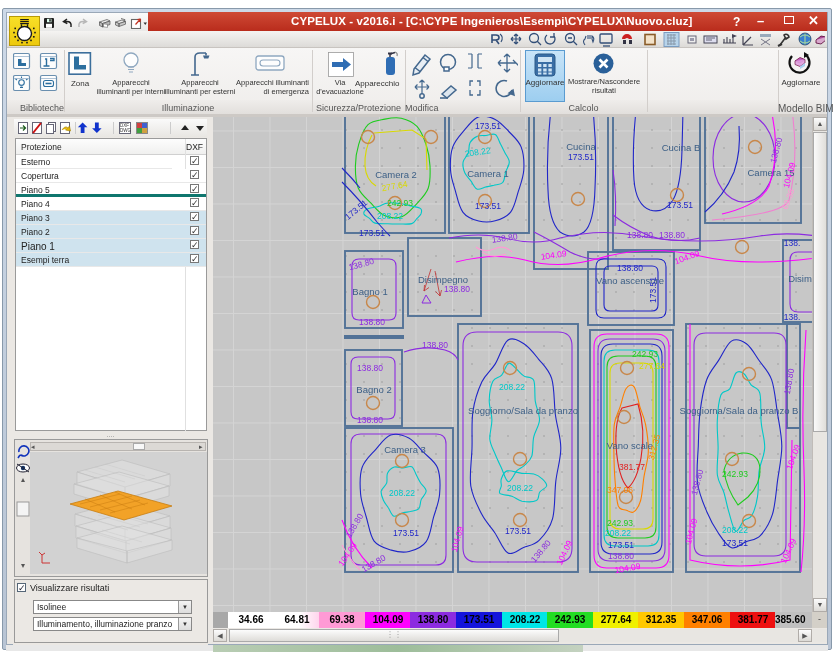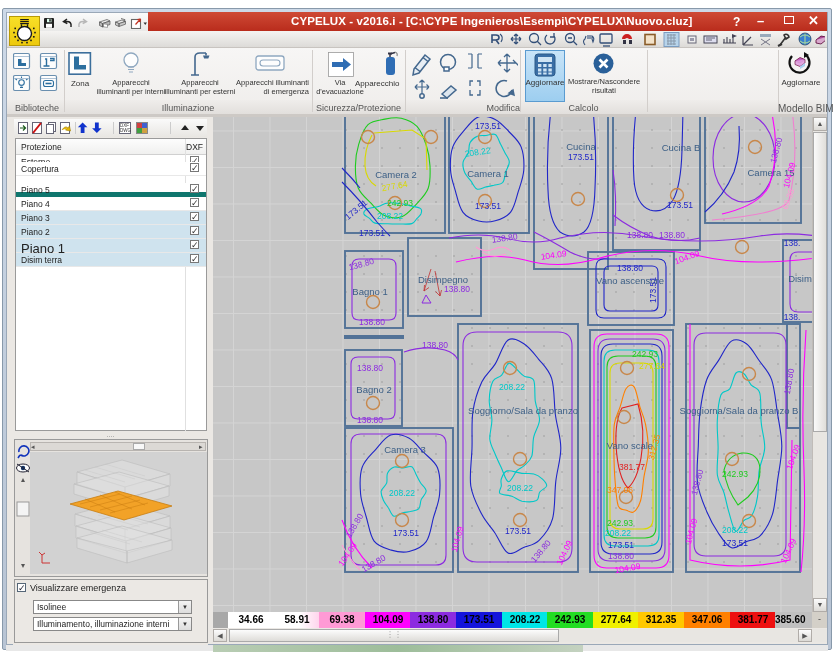--- a/index.html
+++ b/index.html
@@ -123,24 +123,24 @@
 <div class="abs" style="left:7px;top:100px;width:820px;height:14px;background:linear-gradient(#efedeb,#e2dfdc)"></div>
 <div class="abs" style="left:7px;top:114px;width:820px;height:3px;background:#cdc9c5"></div>
 
 <div class="abs" style="left:64px;top:50px;width:1px;height:62px;background:#d2cecb"></div>
 <div class="abs" style="left:312px;top:50px;width:1px;height:62px;background:#d2cecb"></div>
 <div class="abs" style="left:405px;top:50px;width:1px;height:62px;background:#d2cecb"></div>
 <div class="abs" style="left:520px;top:50px;width:1px;height:62px;background:#d2cecb"></div>
 <div class="abs" style="left:647px;top:50px;width:1px;height:62px;background:#d2cecb"></div>
 <div class="abs" style="left:778px;top:50px;width:1px;height:62px;background:#d2cecb"></div>
 
-<div class="abs" style="left:10px;top:103px;width:54px;text-align:center;font-size:9px;color:#555">Biblioteche</div>
+<div class="abs" style="left:10px;top:103px;width:54px;text-align:right;font-size:9px;color:#555">Biblioteche</div>
 <div class="abs" style="left:64px;top:103px;width:248px;text-align:center;font-size:9px;color:#555">Illuminazione</div>
 <div class="abs" style="left:312px;top:103px;width:93px;text-align:center;font-size:9px;color:#555">Sicurezza/Protezione</div>
-<div class="abs" style="left:405px;top:103px;width:115px;text-align:right;font-size:9px;color:#555">Modifica</div>
+<div class="abs" style="left:405px;top:103px;width:115px;text-align:left;font-size:9px;color:#555">Modifica</div>
 <div class="abs" style="left:520px;top:103px;width:127px;text-align:center;font-size:9px;color:#555">Calcolo</div>
 <div class="abs" style="left:778px;top:103px;width:52px;text-align:center;font-size:10px;color:#555;white-space:nowrap">Modello BIM</div>
 
 <svg class="ic" style="left:13px;top:52px" width="46" height="40" viewBox="0 0 46 40">
 <g fill="#fdfdfd" stroke="#6a8faf" stroke-width="1.2">
 <rect x="0.5" y="1.5" width="16" height="15" rx="1.5"></rect>
       <rect x="27.5" y="1.5" width="16" height="15" rx="1.5"></rect>
 <rect x="0.5" y="23.5" width="16" height="15" rx="1.5"></rect>
       <rect x="27.5" y="23.5" width="16" height="15" rx="1.5"></rect>
 </g>
@@ -303,46 +303,46 @@
 <div class="abs" style="left:15px;top:138px;width:192px;height:293px;background:#fff;border:1px solid #9a9a9a"></div>
 <div class="abs" style="left:16px;top:139px;width:190px;height:16px;background:linear-gradient(#fdfdfd,#f0f0ef);border-bottom:1px solid #d0d0d0">
 <span style="position:absolute;left:5px;top:3px;font-size:8.5px;color:#222">Protezione</span>
 <span style="position:absolute;left:170px;top:3px;font-size:8.5px;color:#222">DXF</span>
 </div>
 <div class="abs" style="left:185px;top:139px;width:1px;height:292px;background:#e0e0e0"></div>
 <div style="position:absolute;left:16px;top:155px;width:156px;height:14px;background:#fff;border-bottom:1px solid #e8e8e8">
     <span style="position:absolute;left:5px;top:2px;font-size:8.5px;color:#222">Esterno</span>
     <span style="position:absolute;left:174px;top:1px;width:9px;height:9px;background:#fff;border:1px solid #777;font-size:9px;line-height:9px;color:#333;text-align:center">✓</span>
   </div>
-<div style="position:absolute;left:16px;top:162px;width:190px;height:14px;background:#fff;border-bottom:1px solid #e8e8e8">
+<div style="position:absolute;left:16px;top:169px;width:190px;height:14px;background:#fff;border-bottom:1px solid #e8e8e8">
     <span style="position:absolute;left:5px;top:2px;font-size:8.5px;color:#222">Copertura</span>
     <span style="position:absolute;left:174px;top:1px;width:9px;height:9px;background:#fff;border:1px solid #777;font-size:9px;line-height:9px;color:#333;text-align:center">✓</span>
   </div>
-<div style="position:absolute;left:16px;top:183px;width:190px;height:14px;background:#fff;border-bottom:5px solid #0f766e">
+<div style="position:absolute;left:16px;top:183px;width:190px;height:14px;background:#fff;border-bottom:3px solid #0f766e">
     <span style="position:absolute;left:5px;top:2px;font-size:8.5px;color:#222">Piano 5</span>
     <span style="position:absolute;left:174px;top:1px;width:9px;height:9px;background:#fff;border:1px solid #777;font-size:9px;line-height:9px;color:#333;text-align:center">✓</span>
   </div>
 <div style="position:absolute;left:16px;top:197px;width:190px;height:14px;background:#fff;border-bottom:1px solid #e8e8e8">
     <span style="position:absolute;left:5px;top:2px;font-size:8.5px;color:#222">Piano 4</span>
     <span style="position:absolute;left:174px;top:1px;width:9px;height:9px;background:#fff;border:1px solid #777;font-size:9px;line-height:9px;color:#333;text-align:center">✓</span>
   </div>
 <div style="position:absolute;left:16px;top:211px;width:190px;height:14px;background:#cfe3ee;border-bottom:1px solid #e8e8e8">
     <span style="position:absolute;left:5px;top:2px;font-size:8.5px;color:#222">Piano 3</span>
     <span style="position:absolute;left:174px;top:1px;width:9px;height:9px;background:#fff;border:1px solid #777;font-size:9px;line-height:9px;color:#333;text-align:center">✓</span>
   </div>
 <div style="position:absolute;left:16px;top:225px;width:190px;height:14px;background:#cfe3ee;border-bottom:1px solid #e8e8e8">
     <span style="position:absolute;left:5px;top:2px;font-size:8.5px;color:#222">Piano 2</span>
     <span style="position:absolute;left:174px;top:1px;width:9px;height:9px;background:#fff;border:1px solid #777;font-size:9px;line-height:9px;color:#333;text-align:center">✓</span>
   </div>
 <div style="position:absolute;left:16px;top:239px;width:190px;height:14px;background:#cfe3ee;border-bottom:1px solid #e8e8e8">
-    <span style="position:absolute;left:5px;top:2px;font-size:13px;color:#222">Piano 1</span>
+    <span style="position:absolute;left:5px;top:2px;font-size:10px;color:#222">Piano 1</span>
     <span style="position:absolute;left:174px;top:1px;width:9px;height:9px;background:#fff;border:1px solid #777;font-size:9px;line-height:9px;color:#333;text-align:center">✓</span>
   </div>
 <div style="position:absolute;left:16px;top:253px;width:190px;height:14px;background:#cfe3ee;border-bottom:1px solid #e8e8e8">
-    <span style="position:absolute;left:5px;top:2px;font-size:8.5px;color:#222">Disim terra</span>
+    <span style="position:absolute;left:5px;top:2px;font-size:8.5px;color:#222">Esempi terra</span>
     <span style="position:absolute;left:174px;top:1px;width:9px;height:9px;background:#fff;border:1px solid #777;font-size:9px;line-height:9px;color:#333;text-align:center">✓</span>
   </div>
 
 <div class="abs" style="left:14px;top:432px;width:193px;height:7px;background:#ebe8e4;text-align:center;font-size:7px;color:#888;line-height:5px">....</div>
 
 <div class="abs" style="left:14px;top:439px;width:194px;height:138px;background:#e6e3df;border:1px solid #9a9a9a"></div>
 <svg class="ic" style="left:16px;top:442px" width="14" height="130" viewBox="0 0 14 130">
 <path d="M 3,10 a 5,5 0 1 1 2,3 M 4,13 l -2,3 m 2,-3 l 3,1" stroke="#1133bb" stroke-width="1.6" fill="none"></path>
 <g transform="translate(0,20)">
       <ellipse cx="7" cy="6" rx="6.5" ry="4" fill="#fff" stroke="#223"></ellipse>
@@ -378,27 +378,27 @@
 </g>
 <path d="M 40,52 L 88,39 L 142,54 L 94,68 Z" fill="#f2a227" stroke="#c87d10" stroke-width="0.8"></path>
 <g stroke="#c87d10" stroke-width="0.5" fill="none">
 <path d="M 50,52 l 40,-10 M 60,55 l 42,-11 M 70,58 l 40,-10 M 80,61 l 38,-10 M 55,47 l 30,13 M 70,43 l 32,14 M 85,40 l 30,13"></path>
 </g>
 <path d="M 12,103 l 0,8 l 8,0 M 12,103 l -3,-3 m 3,3 l 3,-2" stroke="#cc3333" stroke-width="1" fill="none"></path>
 </svg>
 
 <div class="abs" style="left:14px;top:579px;width:194px;height:64px;background:#ebe8e4;border:1px solid #999"></div>
 <div class="abs" style="left:17px;top:583px;width:9px;height:9px;background:#fff;border:1px solid #567;color:#223;font-size:9px;line-height:9px;text-align:center">✓</div>
-<div class="abs" style="left:30px;top:583px;font-size:9px;color:#222">Visualizzare emergenza</div>
+<div class="abs" style="left:30px;top:583px;font-size:9px;color:#222">Visualizzare risultati</div>
 <div class="abs" style="left:33px;top:600px;width:159px;height:14px;background:#fff;border:1px solid #888">
  <span style="position:absolute;left:3px;top:1px;font-size:8.5px;color:#222">Isolinee</span>
  <span style="position:absolute;right:0;top:0;width:13px;height:12px;background:linear-gradient(#f4f4f4,#ddd);border-left:1px solid #999;font-size:6px;text-align:center;line-height:12px;color:#333">▼</span>
 </div>
 <div class="abs" style="left:33px;top:617px;width:159px;height:14px;background:#fff;border:1px solid #888">
- <span style="position:absolute;left:3px;top:1px;font-size:8.5px;color:#222">Illuminamento, illuminazione interni</span>
+ <span style="position:absolute;left:3px;top:1px;font-size:8.5px;color:#222">Illuminamento, illuminazione pranzo</span>
  <span style="position:absolute;right:0;top:0;width:13px;height:12px;background:linear-gradient(#f4f4f4,#ddd);border-left:1px solid #999;font-size:6px;text-align:center;line-height:12px;color:#333">▼</span>
 </div>
 
 <svg width="599" height="495" viewBox="213 117 599 495" style="position:absolute;left:213px;top:117px" xmlns="http://www.w3.org/2000/svg">
     <rect x="213" y="117" width="599" height="495" fill="#c7c7c7"></rect>
     <g stroke="#d4d4d4" stroke-width="1">
       <line x1="233.5" y1="117" x2="233.5" y2="612"></line>
       <line x1="270.0" y1="117" x2="270.0" y2="612"></line>
       <line x1="306.5" y1="117" x2="306.5" y2="612"></line>
       <line x1="343.0" y1="117" x2="343.0" y2="612"></line>
@@ -602,21 +602,21 @@
   </svg>
 
 <div class="abs" style="left:812px;top:117px;width:15px;height:495px;background:#e8e6e2;border-left:1px solid #c0bcb8"></div>
 <div class="abs" style="left:813px;top:117px;width:14px;height:14px;background:linear-gradient(#fcfcfc,#dcdad6);border:1px solid #b0aca8;font-size:7px;text-align:center;line-height:12px;color:#555">▲</div>
 <div class="abs" style="left:813px;top:598px;width:14px;height:14px;background:linear-gradient(#fcfcfc,#dcdad6);border:1px solid #b0aca8;font-size:7px;text-align:center;line-height:12px;color:#555">▼</div>
 <div class="abs" style="left:813px;top:132px;width:14px;height:300px;background:linear-gradient(90deg,#fafafa,#e0deda);border:1px solid #aaa"></div>
 
 <div style="position:absolute;left:213px;top:612px;width:614px;height:16px;background:#c0c0c0;border-top:1px solid #888"></div>
 <div style="position:absolute;left:213px;top:612px;width:15px;height:16px;background:#a8a8a8"></div>
 <div style="position:absolute;left:228px;top:612px;width:46px;height:16px;background:#ffffff;color:#000;font:bold 10px 'Liberation Sans',sans-serif;text-align:center;line-height:16px">34.66</div>
-<div style="position:absolute;left:274px;top:612px;width:46px;height:16px;background:linear-gradient(90deg,#ffffff 55%,#ffd2ec);color:#000;font:bold 10px 'Liberation Sans',sans-serif;text-align:center;line-height:16px">58.91</div>
+<div style="position:absolute;left:274px;top:612px;width:46px;height:16px;background:linear-gradient(90deg,#ffffff 55%,#ffd2ec);color:#000;font:bold 10px 'Liberation Sans',sans-serif;text-align:center;line-height:16px">64.81</div>
 <div style="position:absolute;left:319px;top:612px;width:46px;height:16px;background:#ff9ad5;color:#000;font:bold 10px 'Liberation Sans',sans-serif;text-align:center;line-height:16px">69.38</div>
 <div style="position:absolute;left:365px;top:612px;width:46px;height:16px;background:#ff00ff;color:#000;font:bold 10px 'Liberation Sans',sans-serif;text-align:center;line-height:16px">104.09</div>
 <div style="position:absolute;left:410px;top:612px;width:46px;height:16px;background:#8c2be0;color:#000;font:bold 10px 'Liberation Sans',sans-serif;text-align:center;line-height:16px">138.80</div>
 <div style="position:absolute;left:456px;top:612px;width:46px;height:16px;background:#1414dc;color:#000;font:bold 10px 'Liberation Sans',sans-serif;text-align:center;line-height:16px">173.51</div>
 <div style="position:absolute;left:502px;top:612px;width:46px;height:16px;background:#00e6e6;color:#000;font:bold 10px 'Liberation Sans',sans-serif;text-align:center;line-height:16px">208.22</div>
 <div style="position:absolute;left:547px;top:612px;width:46px;height:16px;background:#22dd22;color:#000;font:bold 10px 'Liberation Sans',sans-serif;text-align:center;line-height:16px">242.93</div>
 <div style="position:absolute;left:593px;top:612px;width:46px;height:16px;background:#f0f000;color:#000;font:bold 10px 'Liberation Sans',sans-serif;text-align:center;line-height:16px">277.64</div>
 <div style="position:absolute;left:638px;top:612px;width:46px;height:16px;background:#ffc800;color:#000;font:bold 10px 'Liberation Sans',sans-serif;text-align:center;line-height:16px">312.35</div>
 <div style="position:absolute;left:684px;top:612px;width:46px;height:16px;background:#ff8000;color:#000;font:bold 10px 'Liberation Sans',sans-serif;text-align:center;line-height:16px">347.06</div>
 <div style="position:absolute;left:730px;top:612px;width:46px;height:16px;background:#ee1010;color:#000;font:bold 10px 'Liberation Sans',sans-serif;text-align:center;line-height:16px">381.77</div>

